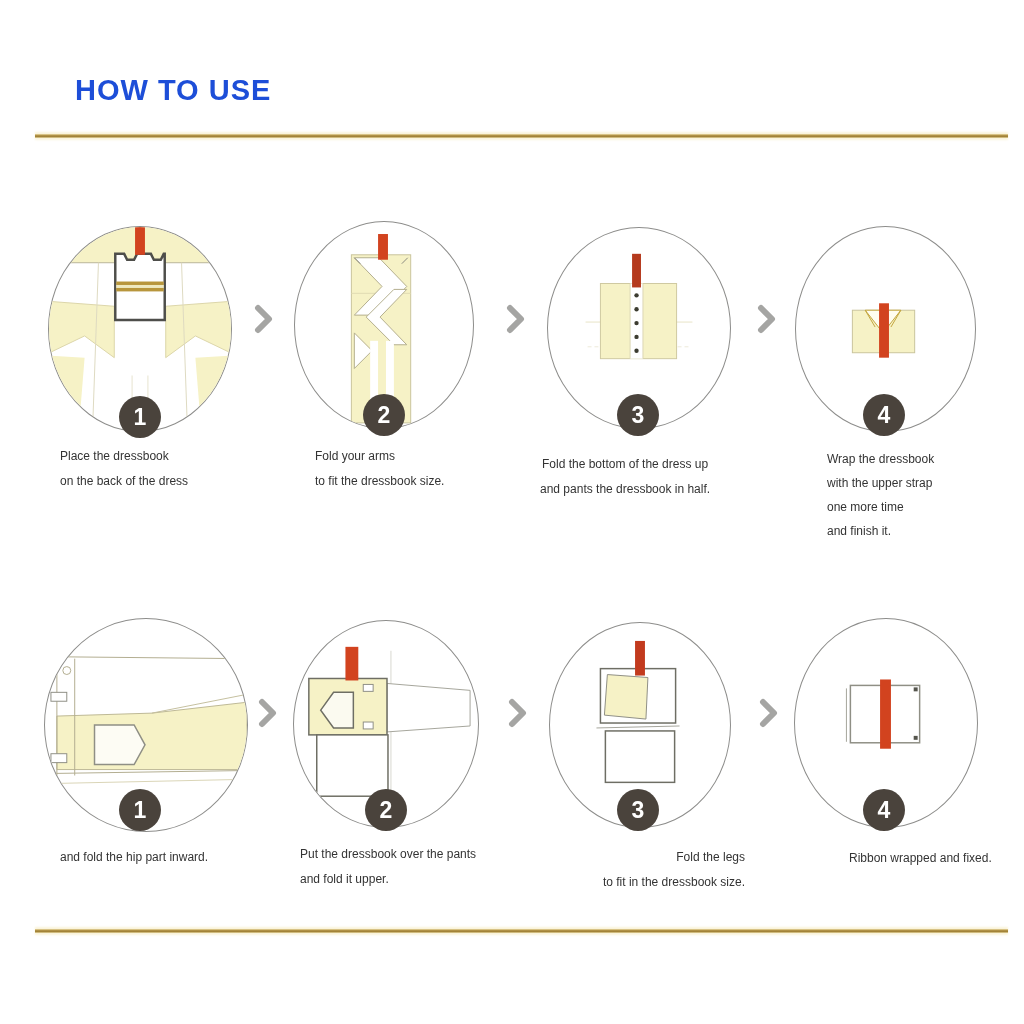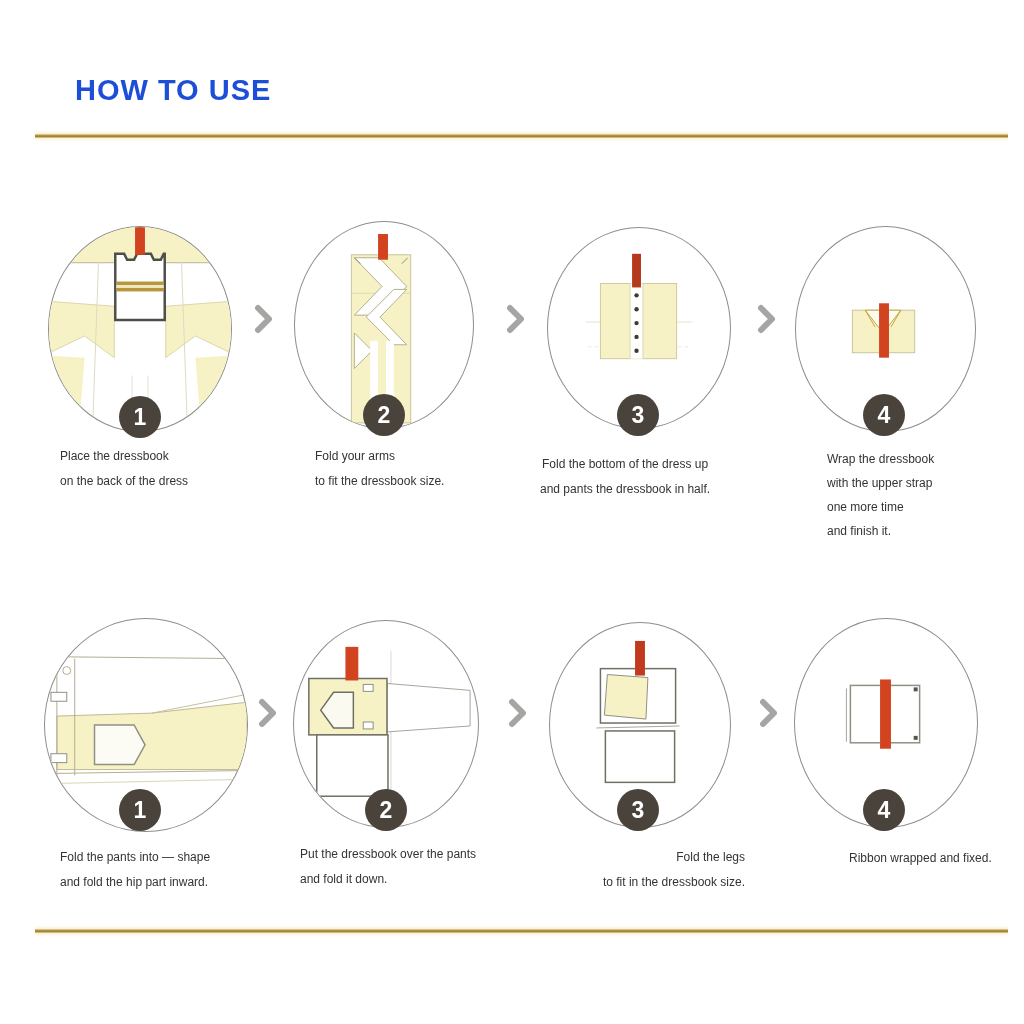--- a/index.html
+++ b/index.html
@@ -145,21 +145,20 @@
     <rect x="6" y="136" width="16" height="9" fill="#fff" stroke="#8f8f85"></rect>
     <polygon points="50,107 90,107 101,127 90,147 50,147" fill="#fdfcf4" stroke="#8f8f85" stroke-width="1.5"></polygon>
     <path d="M4,156 L200,153" stroke="#b2ad90" fill="none"></path>
     <path d="M12,166 L196,162" stroke="#dad5b6" fill="none"></path>
   </svg>
 </div>
 <div class="badge" style="left:119px;top:789px;">
   <span>1</span>
 </div>
 <div class="caption" style="left:60px;top:845px;">
-  <span>Fold the pants into — shape</span>
   <span>and fold the hip part inward.</span>
 </div>
 
 <svg class="chev" style="left:257px;top:697px;" viewBox="0 0 20 32">
   <polyline points="5,5 16,16 5,27" stroke="#a5a5a3" stroke-width="6" fill="none" stroke-linecap="round" stroke-linejoin="round"></polyline>
 </svg>
 
 <div class="circle" style="left:293px;top:620px;width:186px;height:208px;">
   <svg viewBox="0 0 186 208">
     <line x1="98" y1="30" x2="98" y2="185" stroke="#d8d8d0"></line>
@@ -170,21 +169,21 @@
     <rect x="70" y="102" width="10" height="7" fill="#fff" stroke="#8f8f85"></rect>
     <rect x="23" y="115" width="72" height="62" fill="#ffffff" stroke="#6e6e64" stroke-width="1.5"></rect>
     <rect x="52" y="26" width="13" height="34" fill="#d2431f"></rect>
   </svg>
 </div>
 <div class="badge" style="left:365px;top:789px;">
   <span>2</span>
 </div>
 <div class="caption" style="left:300px;top:842px;">
   <span>Put the dressbook over the pants</span>
-  <span>and fold it down.</span>
+  <span>and fold it upper.</span>
 </div>
 
 <svg class="chev" style="left:507px;top:697px;" viewBox="0 0 20 32">
   <polyline points="5,5 16,16 5,27" stroke="#a5a5a3" stroke-width="6" fill="none" stroke-linecap="round" stroke-linejoin="round"></polyline>
 </svg>
 
 <div class="circle" style="left:549px;top:622px;width:182px;height:206px;">
   <svg viewBox="0 0 182 206">
     <rect x="51" y="46" width="76" height="55" fill="#ffffff" stroke="#6e6e64" stroke-width="1.5"></rect>
     <polygon points="58,52 99,55 97,97 55,93" fill="#f6f2c6" stroke="#8f8f85"></polygon>

